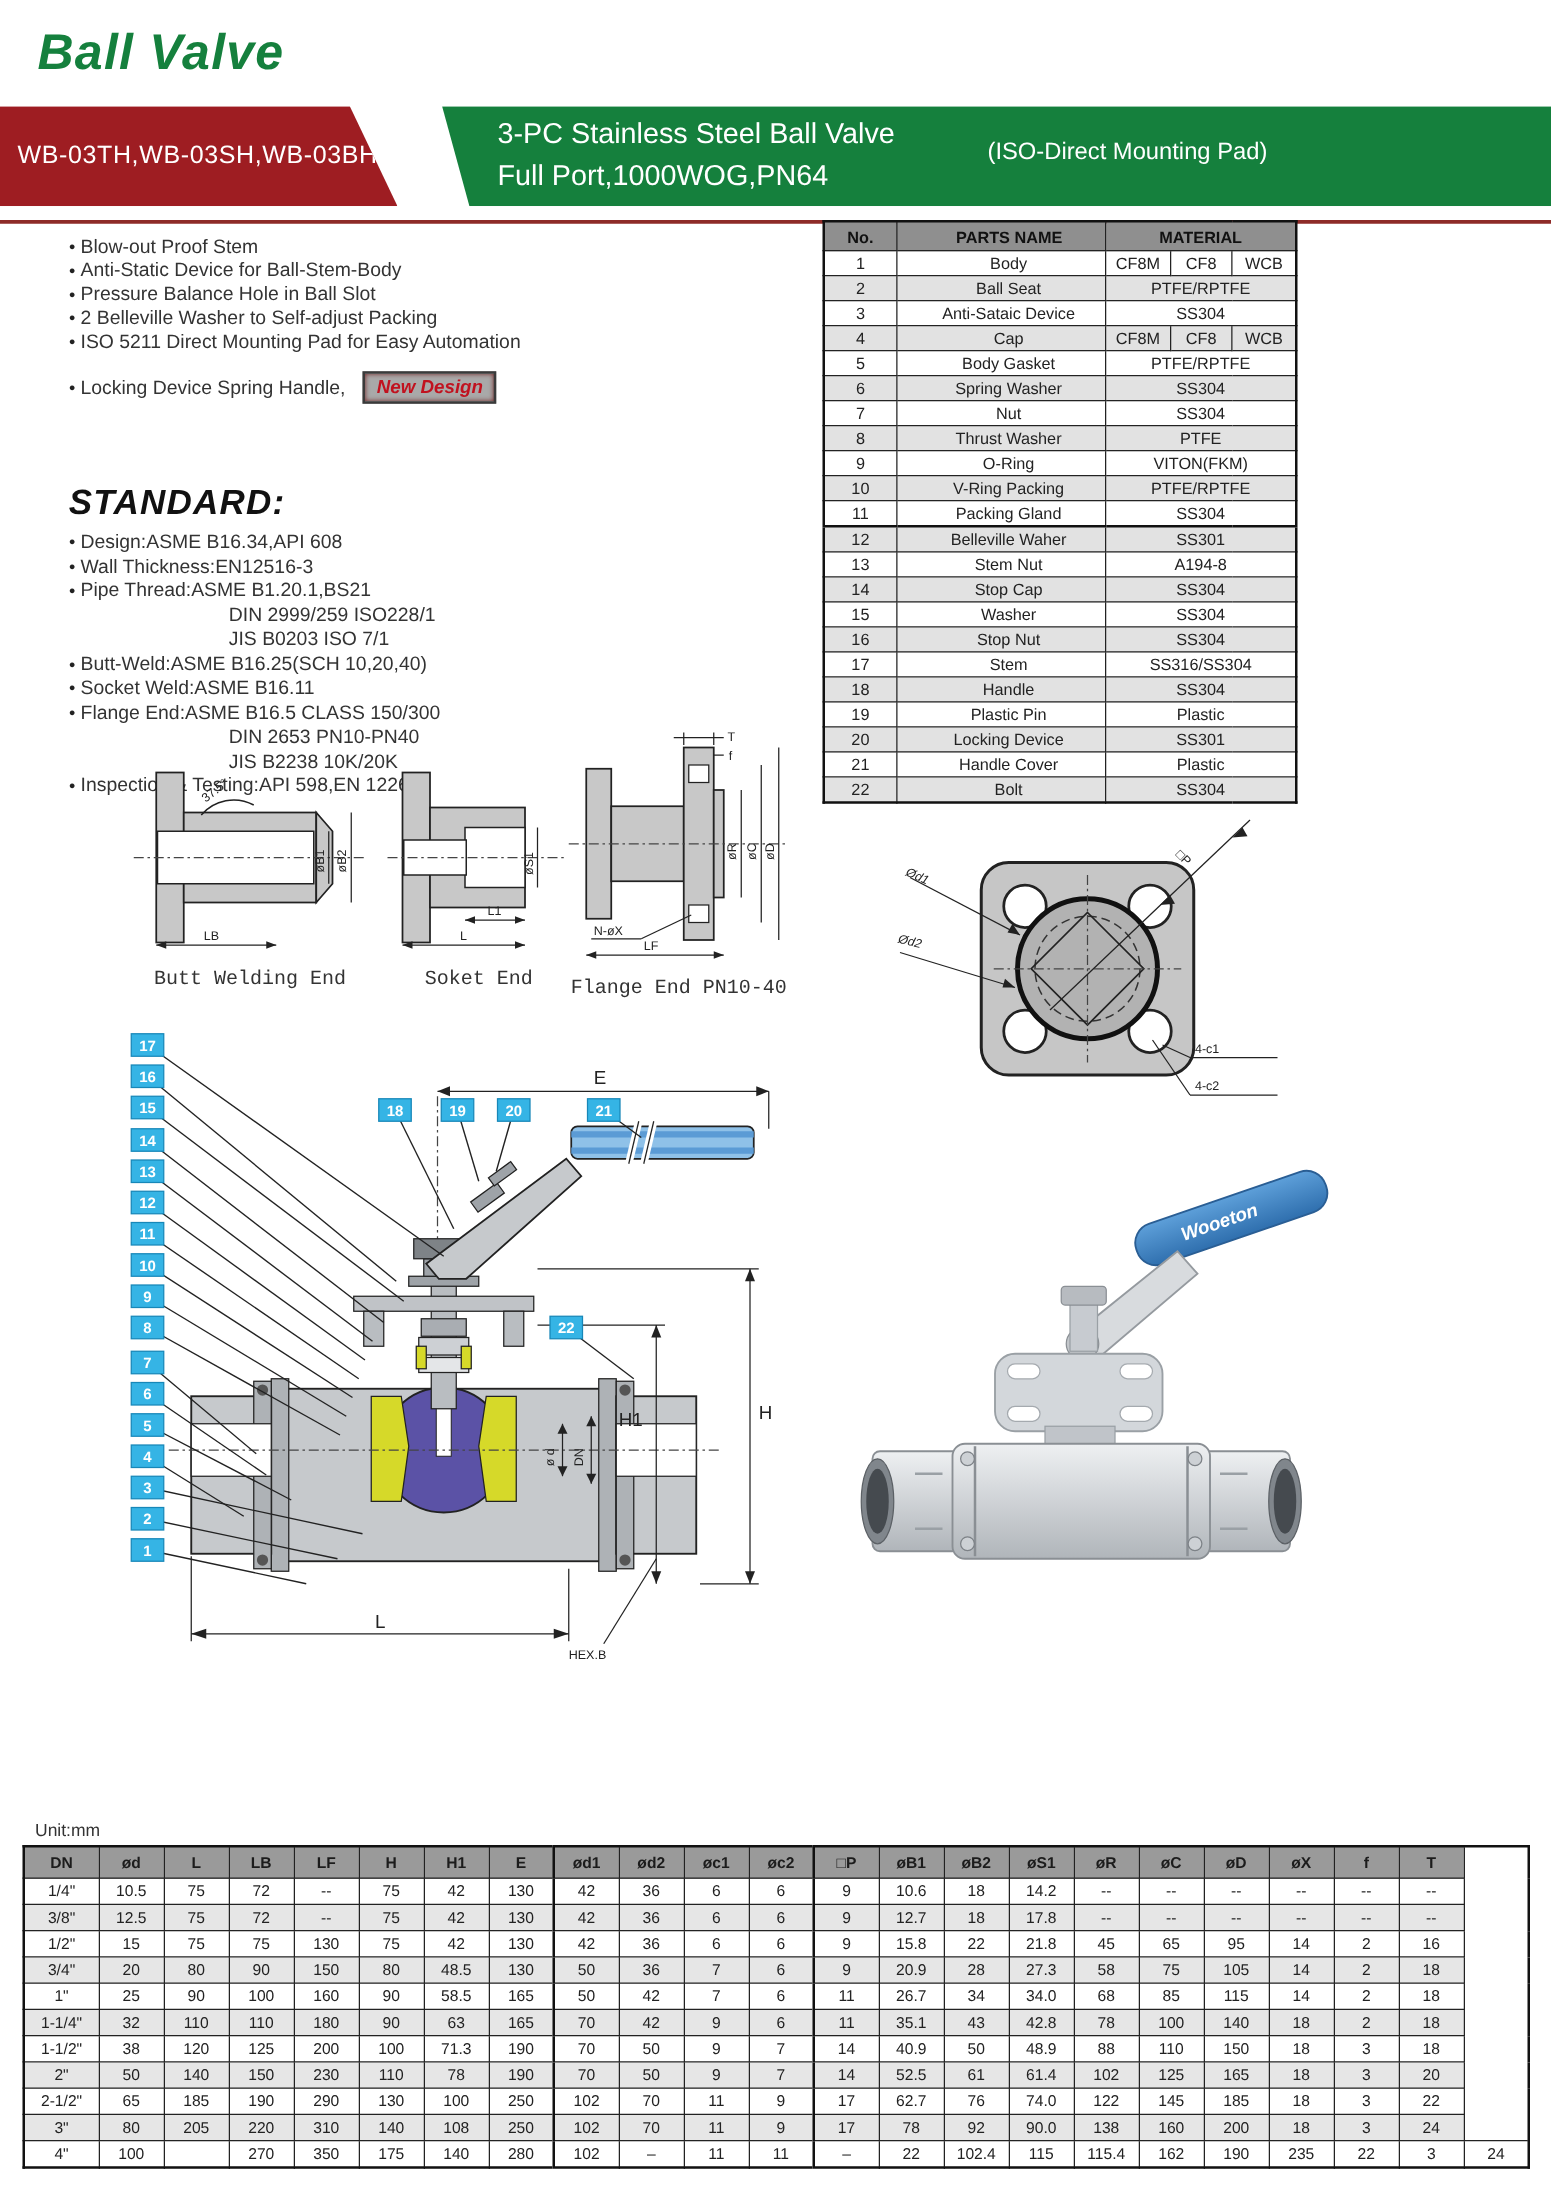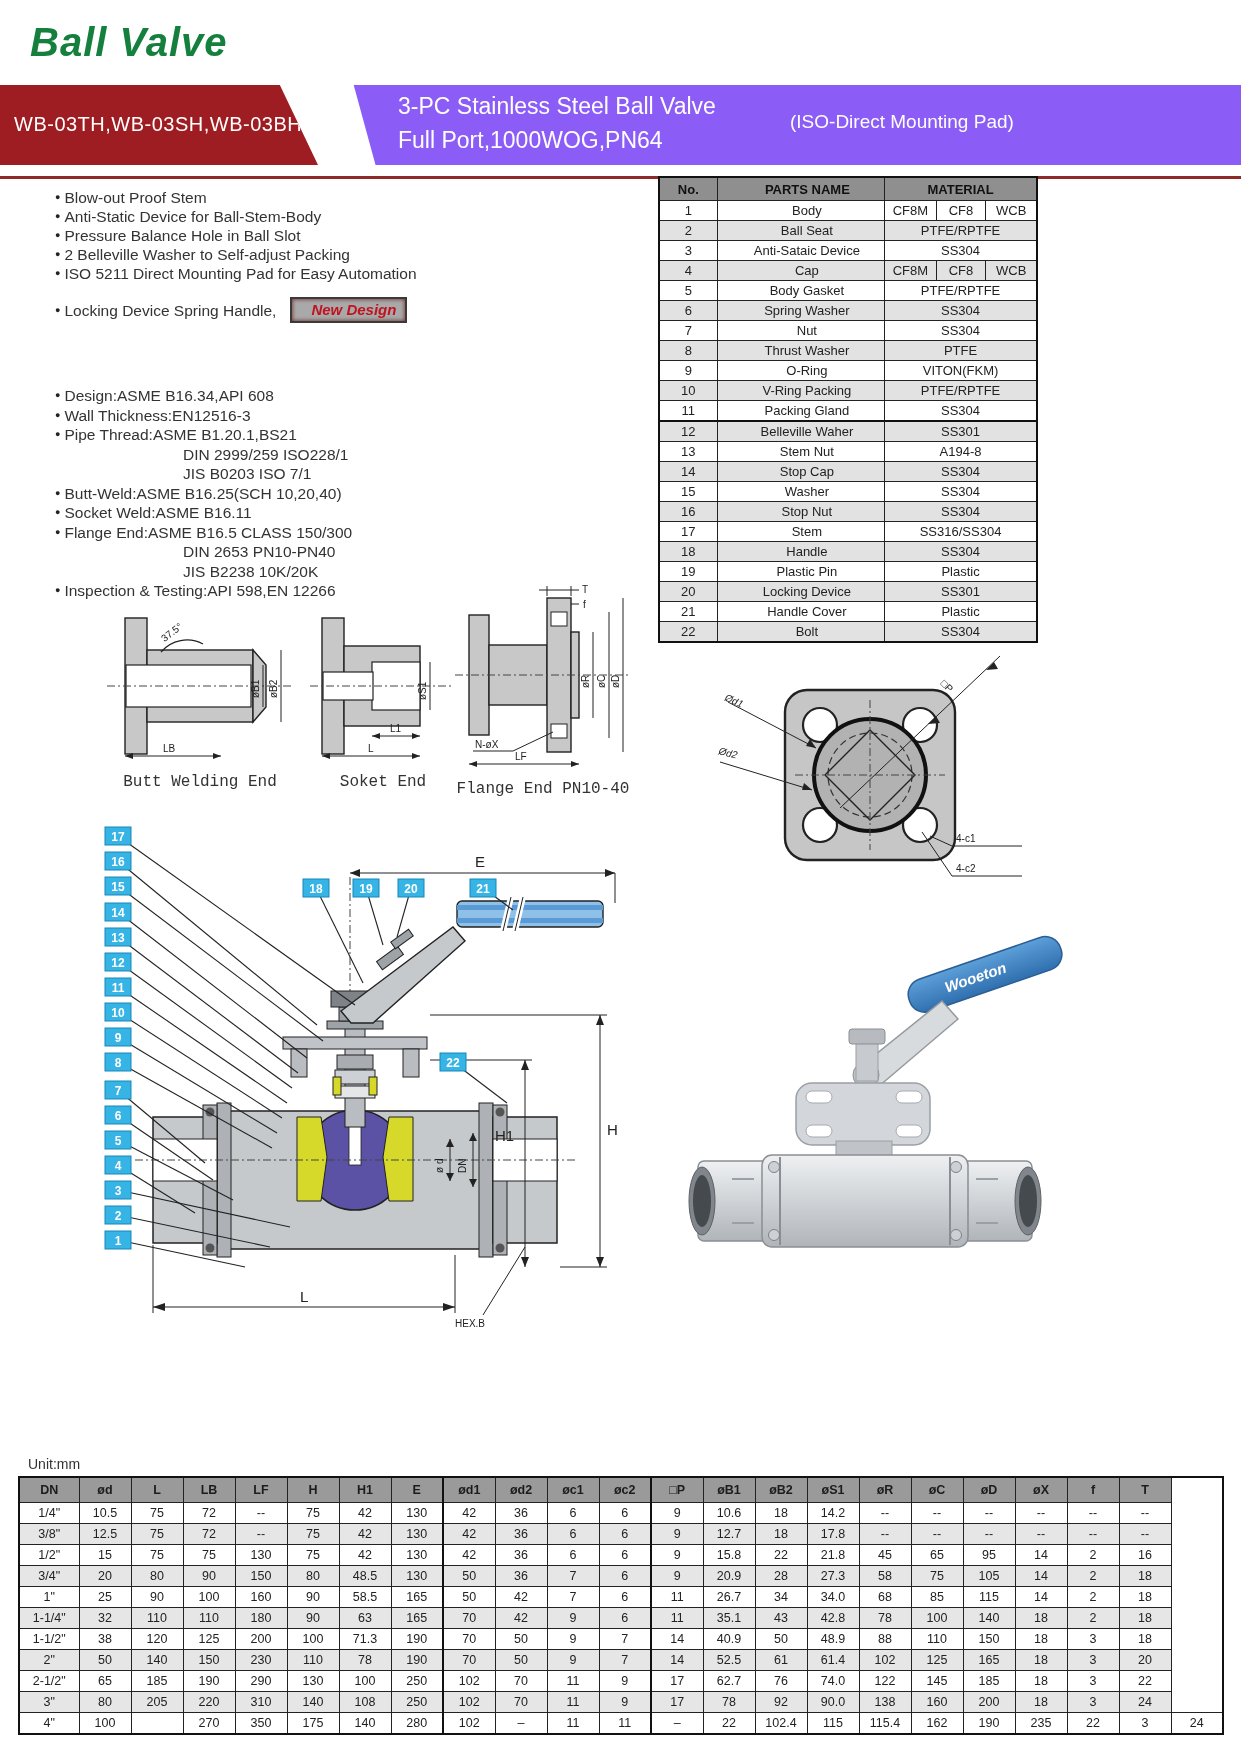--- a/index.html
+++ b/index.html
@@ -7,37 +7,37 @@
         font-family:"Liberation Sans","DejaVu Sans",sans-serif;color:#1a1a1a;}
   .abs{position:absolute;}
 
   
   .title{left:30px;top:20px;font-size:40px;font-weight:bold;font-style:italic;color:#15803d;letter-spacing:1px;}
 
   
   .banner-red{left:0;top:85px;width:318px;height:80px;background:#9e1d22;
               clip-path:polygon(0 0,88% 0,100% 100%,0 100%);}
   .banner-red .models{position:absolute;left:14px;top:28px;color:#fff;font-size:20px;letter-spacing:.5px;}
-  .banner-gray{left:330px;top:85px;width:911px;height:80px;background:#8b5cf6;
+  .banner-gray{left:330px;top:85px;width:911px;height:80px;background:#15803d;
                clip-path:polygon(2.6% 0,100% 0,100% 100%,5% 100%);}
   .banner-gray .p1{position:absolute;left:68px;top:8px;color:#fff;font-size:23px;}
   .banner-gray .p2{position:absolute;left:68px;top:42px;color:#fff;font-size:23px;}
   .banner-gray .note{position:absolute;left:460px;top:26px;color:#fff;font-size:19px;}
   .divider{left:0;top:176px;width:1241px;height:3px;background:#8e2b28;}
 
   
   .features{left:55px;top:188px;width:470px;}
   .standard{left:55px;top:386px;width:470px;}
   .sec-head{font-size:28px;font-weight:bold;font-style:italic;color:#111;letter-spacing:1px;margin-bottom:6px;}
   .feat-row,.std-row{display:flex;align-items:center;font-size:15.5px;color:#333;line-height:19px;}
   .std-row{line-height:19.5px;}
   .bullet{font-size:9px;margin-right:4px;color:#222;}
   .indent{margin-left:128px;}
   .last-feat{margin-top:14px;}
-  .badge{display:inline-block;margin-left:14px;padding:1px 9px 2px 19px;border:2px solid #3a3a3a;
+  .badge{display:inline-block;margin-left:14px;padding:1px 9px 2px 9px;border:2px solid #3a3a3a;
          background:#a9a9a9;color:#c1121f;font-weight:bold;font-style:italic;font-size:15px;
          box-shadow:inset 0 0 4px #6e1b1b;}
 
   
   .parts-wrap{left:658px;top:176px;width:380px;}
   table{border-collapse:collapse;}
   .parts-table{width:380px;font-size:13px;border-radius:22px;}
   .parts-table th{background:#8f8f8f;color:#111;font-weight:bold;border:1px solid #222;height:20px;}
   .parts-table td{border:1px solid #222;text-align:center;height:19px;padding:0 2px;color:#222;}
   .parts-table{border:2px solid #111;}
@@ -108,20 +108,21 @@
         </div>
         <div class="feat-row last-feat">
           <span class="bullet">●</span>
           <span class="ftext">Locking Device Spring Handle,</span>
           <span class="badge">New Design</span>
         </div>
       </div>
   </div>
 
   <div class="abs standard">
+    <div class="sec-head">STANDARD:</div>
     <div id="standard-list">
         <div class="std-row">
           <span class="bullet">●</span>
           <span class="ftext">Design:ASME B16.34,API 608</span>
         </div>
         <div class="std-row">
           <span class="bullet">●</span>
           <span class="ftext">Wall Thickness:EN12516-3</span>
         </div>
         <div class="std-row">

